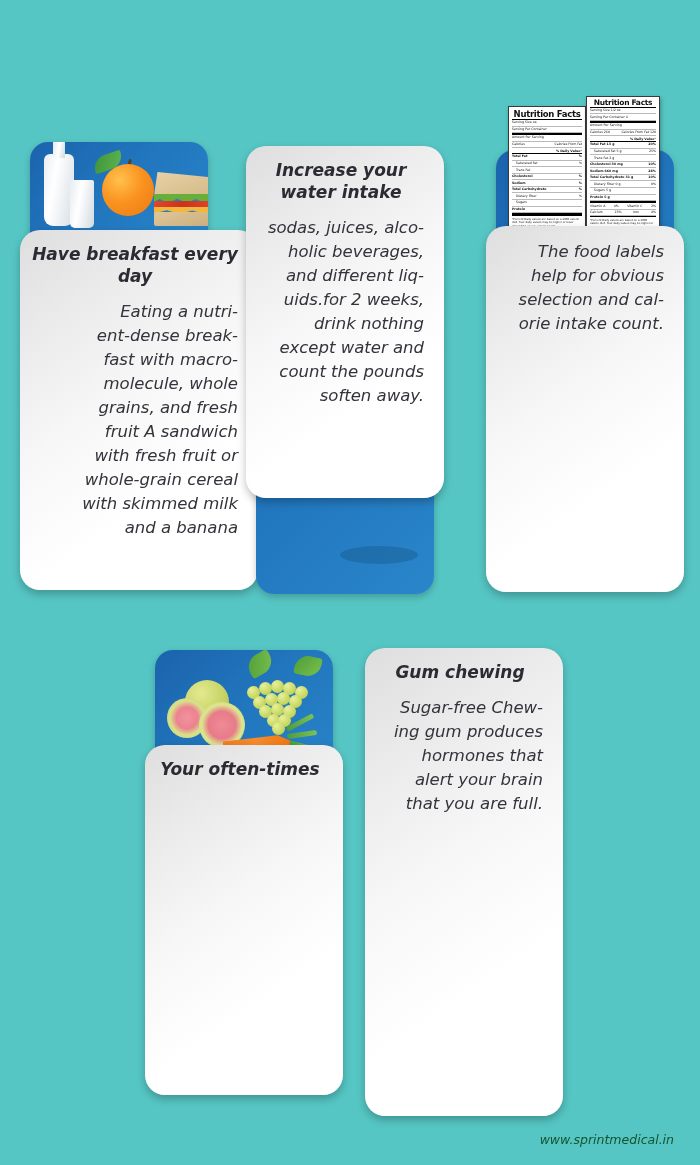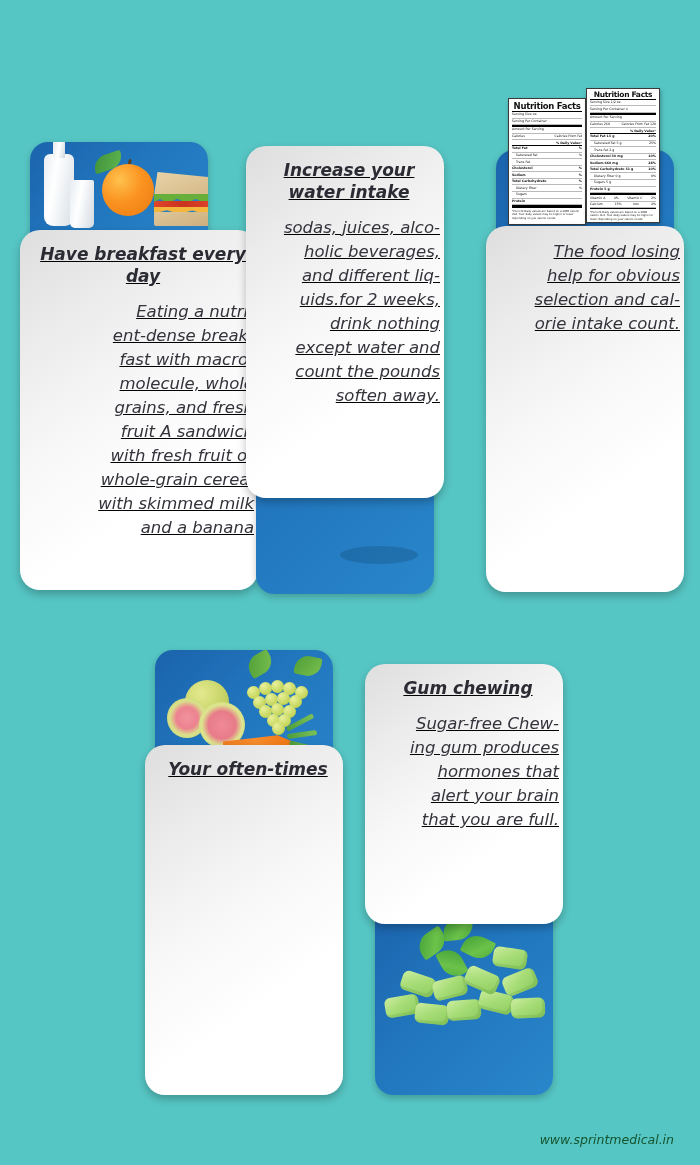--- a/index.html
+++ b/index.html
@@ -39,22 +39,21 @@
     box-shadow: 0 3px 7px rgba(0,0,0,0.22);
     overflow: hidden;
   }
 
   .white-card {
     position: absolute;
     border-radius: 20px;
     background: linear-gradient(145deg, #dedede 0%, #ebebeb 22%, #f7f7f7 45%, #ffffff 70%);
     box-shadow: 0 4px 9px rgba(0,0,0,0.25);
     overflow: hidden;
-    padding: 14px 4px 10px 12px;
-    text-decoration: underline;
+    padding: 14px 20px 10px 12px;
   }
 
   .card-title {
     font-family: "DejaVu Sans", sans-serif;
     font-weight: bold;
     font-style: italic;
     font-size: 17px;
     line-height: 1.28;
     color: #2b2b33;
     text-align: center;
@@ -82,21 +81,21 @@
   
   #panel-labels { left: 496px; top: 150px; width: 178px; height: 298px; }
   #card-labels  { left: 486px; top: 226px; width: 198px; height: 366px; }
 
   
   #panel-snack { left: 155px; top: 650px; width: 178px; height: 150px; }
   #card-snack  { left: 145px; top: 745px; width: 198px; height: 350px; }
 
   
   #panel-gum { left: 375px; top: 900px; width: 178px; height: 195px; }
-  #card-gum  { left: 365px; top: 648px; width: 198px; height: 260px; margin-top: 16px; }
+  #card-gum  { left: 365px; top: 648px; width: 198px; height: 468px; }
 
   
   .footer {
     position: absolute;
     right: 26px;
     bottom: 18px;
     font-family: "DejaVu Sans", sans-serif;
     font-style: italic;
     font-size: 12.5px;
     color: #14532d;
@@ -228,20 +227,21 @@
 
   
   .nlabel {
     position: absolute;
     background: #ffffff;
     border: 1px solid #3a3a3a;
     font-family: "DejaVu Sans", sans-serif;
     color: #111;
     overflow: hidden;
     box-shadow: 1px 2px 4px rgba(0,0,0,0.3);
+    margin-top: 8px;
   }
   #nlabel-a { left: 508px; top: 98px; width: 78px; height: 127px; padding: 3px 3px 2px 3px; }
   #nlabel-b { left: 586px; top: 88px; width: 74px; height: 135px; padding: 2px 3px; }
 
   .nl-head {
     text-align: center; font-weight: bold; font-size: 8.5px;
     letter-spacing: -0.3px; line-height: 1.05;
   }
   #nlabel-b .nl-head { font-size: 7.5px; }
   .nl-rule { border-top: 1px solid #000; }
@@ -501,21 +501,21 @@
       <span>Iron</span>
       <span>4%</span>
     </div>
     <div class="nl-rule"></div>
     <div class="nl-foot">*Percent Daily values are based on a 2000 calorie diet. Your daily values may be higher or lower depending on your calorie needs.</div>
     <div class="nl-foot">Calories       2000      2500</div>
 
   </div>
 
   <div class="white-card" id="card-labels">
-    <div class="card-body">The food losing
+    <div class="card-body">The food labels
 help for obvious
 selection and cal-
 orie intake count.</div>
   </div>
 
   <div class="blue-panel" id="panel-snack">
     <div class="produce illus">
       <div class="grape-leaf" style="left:140px;top:6px;transform:rotate(12deg);"></div>
       <div class="grape-leaf" style="left:92px;top:4px;transform:rotate(-30deg);"></div>
       <div class="guava-whole"></div>

